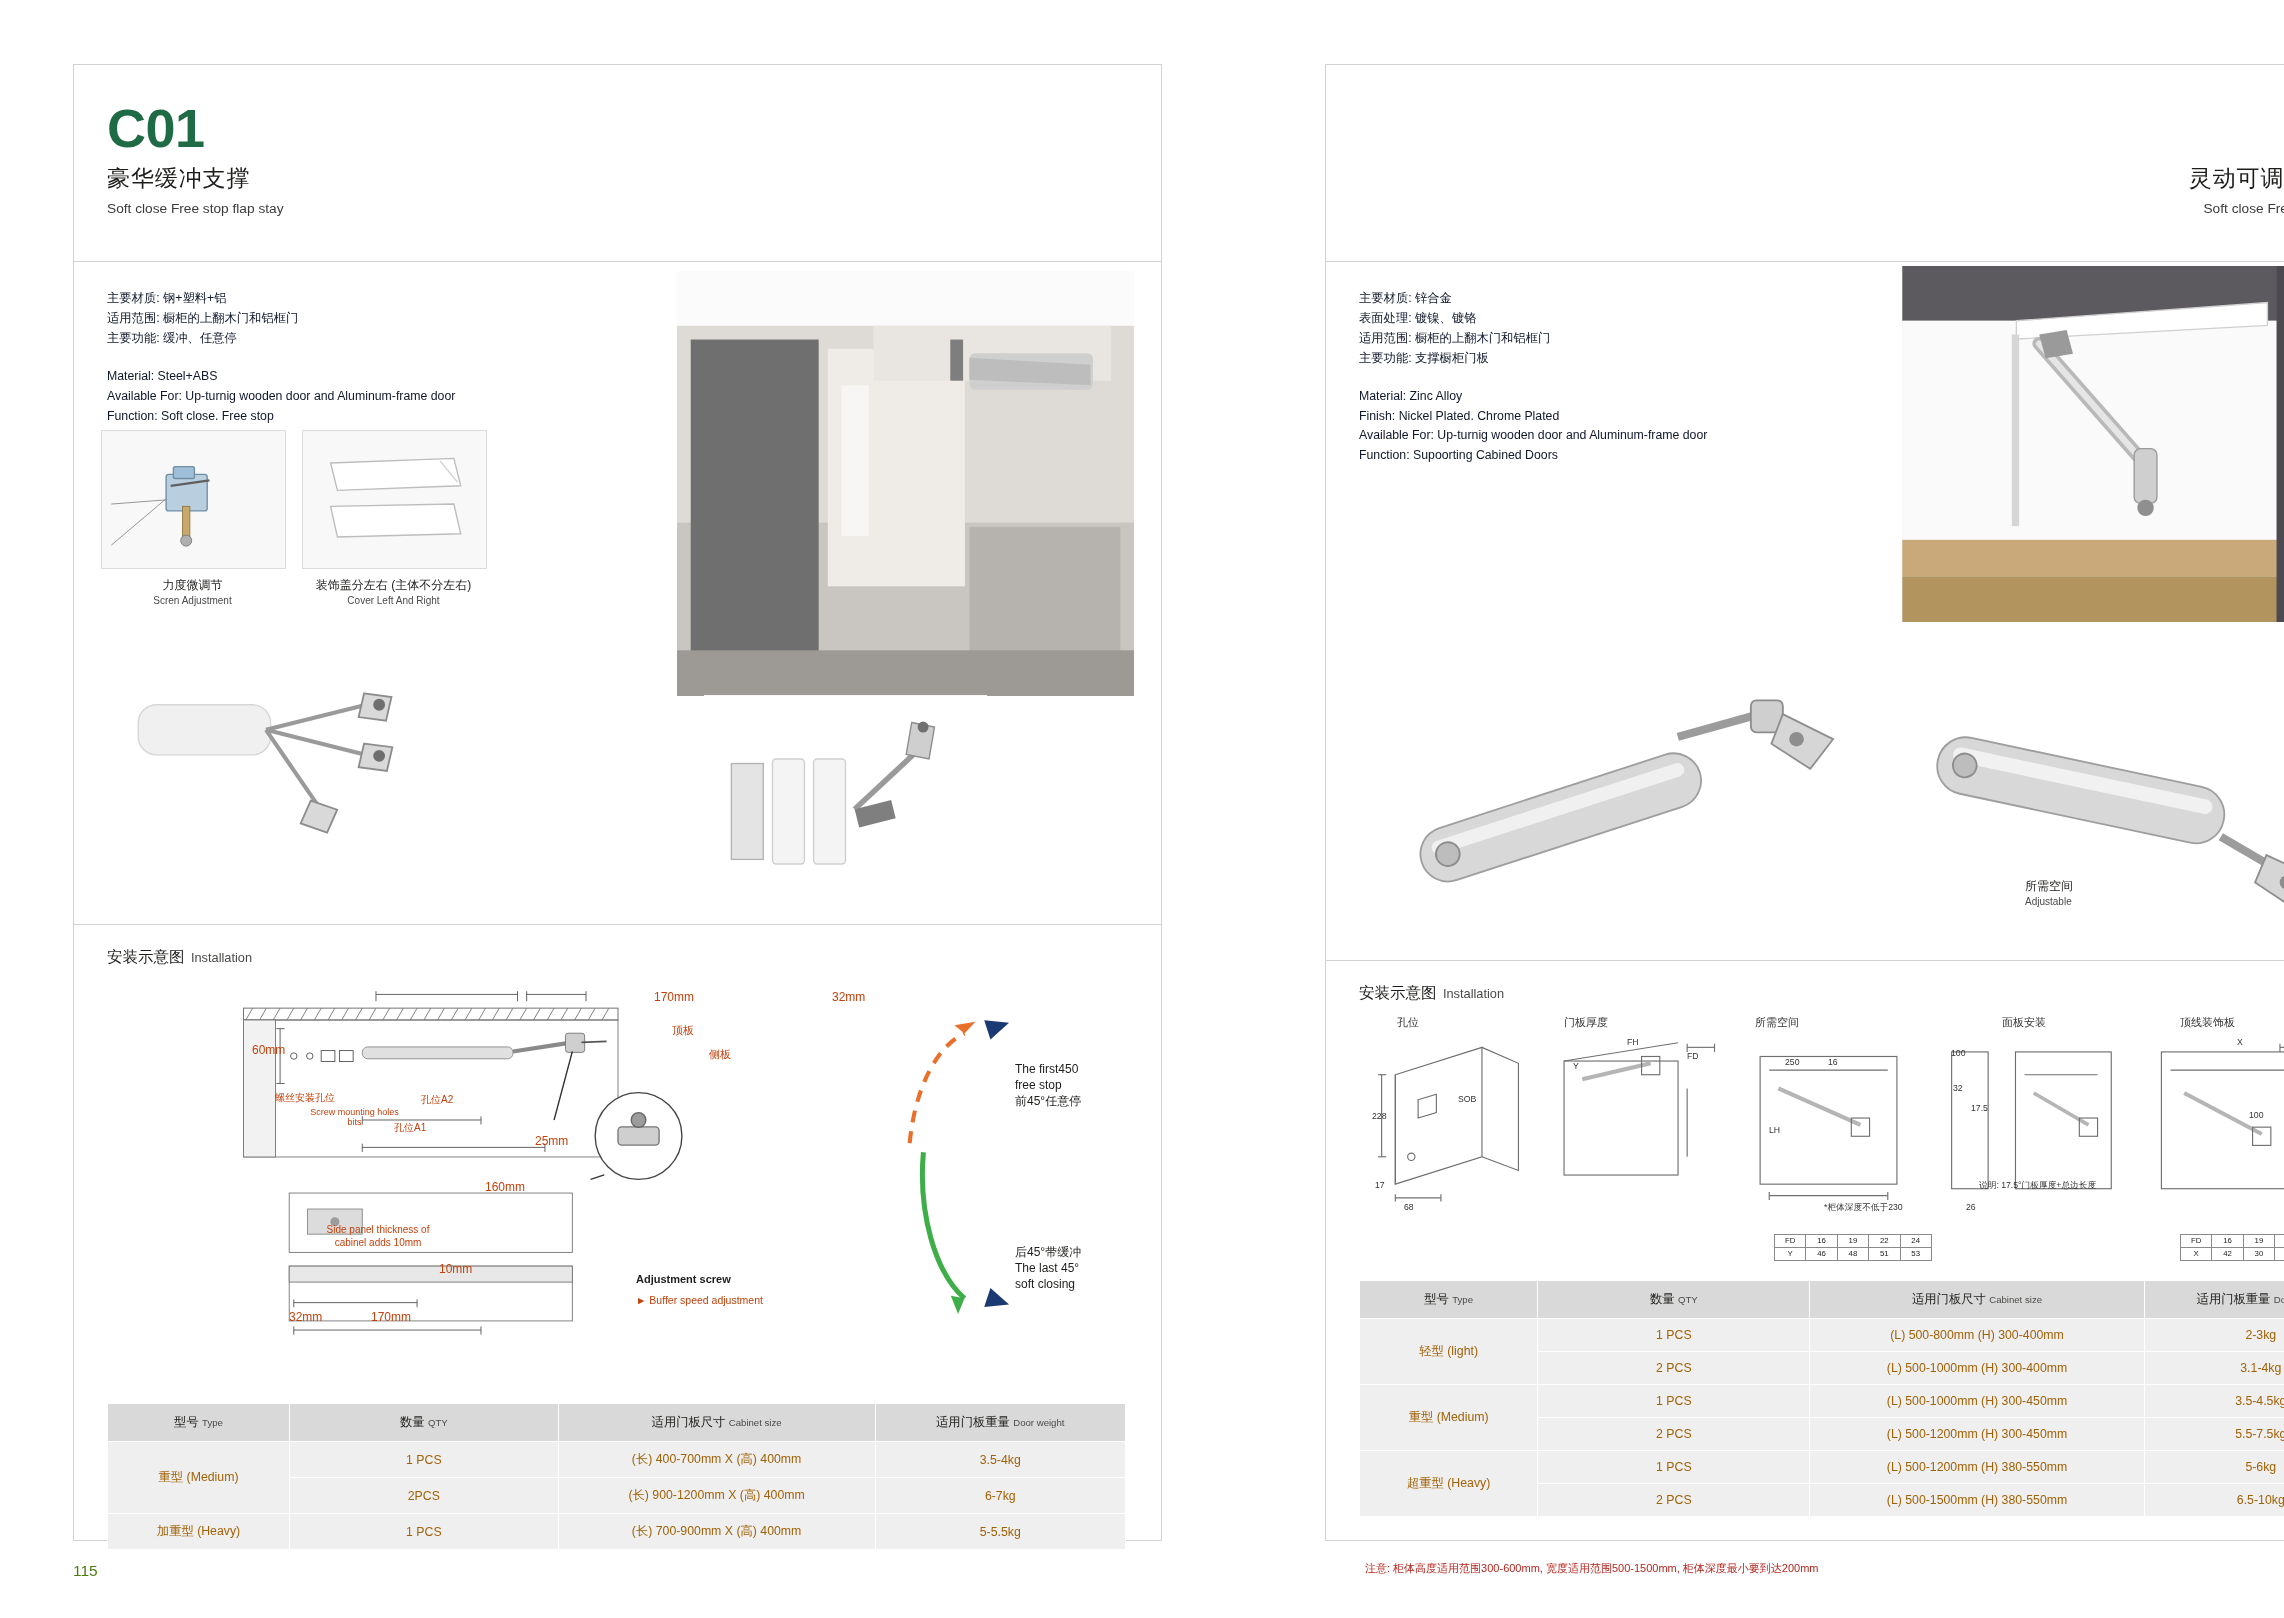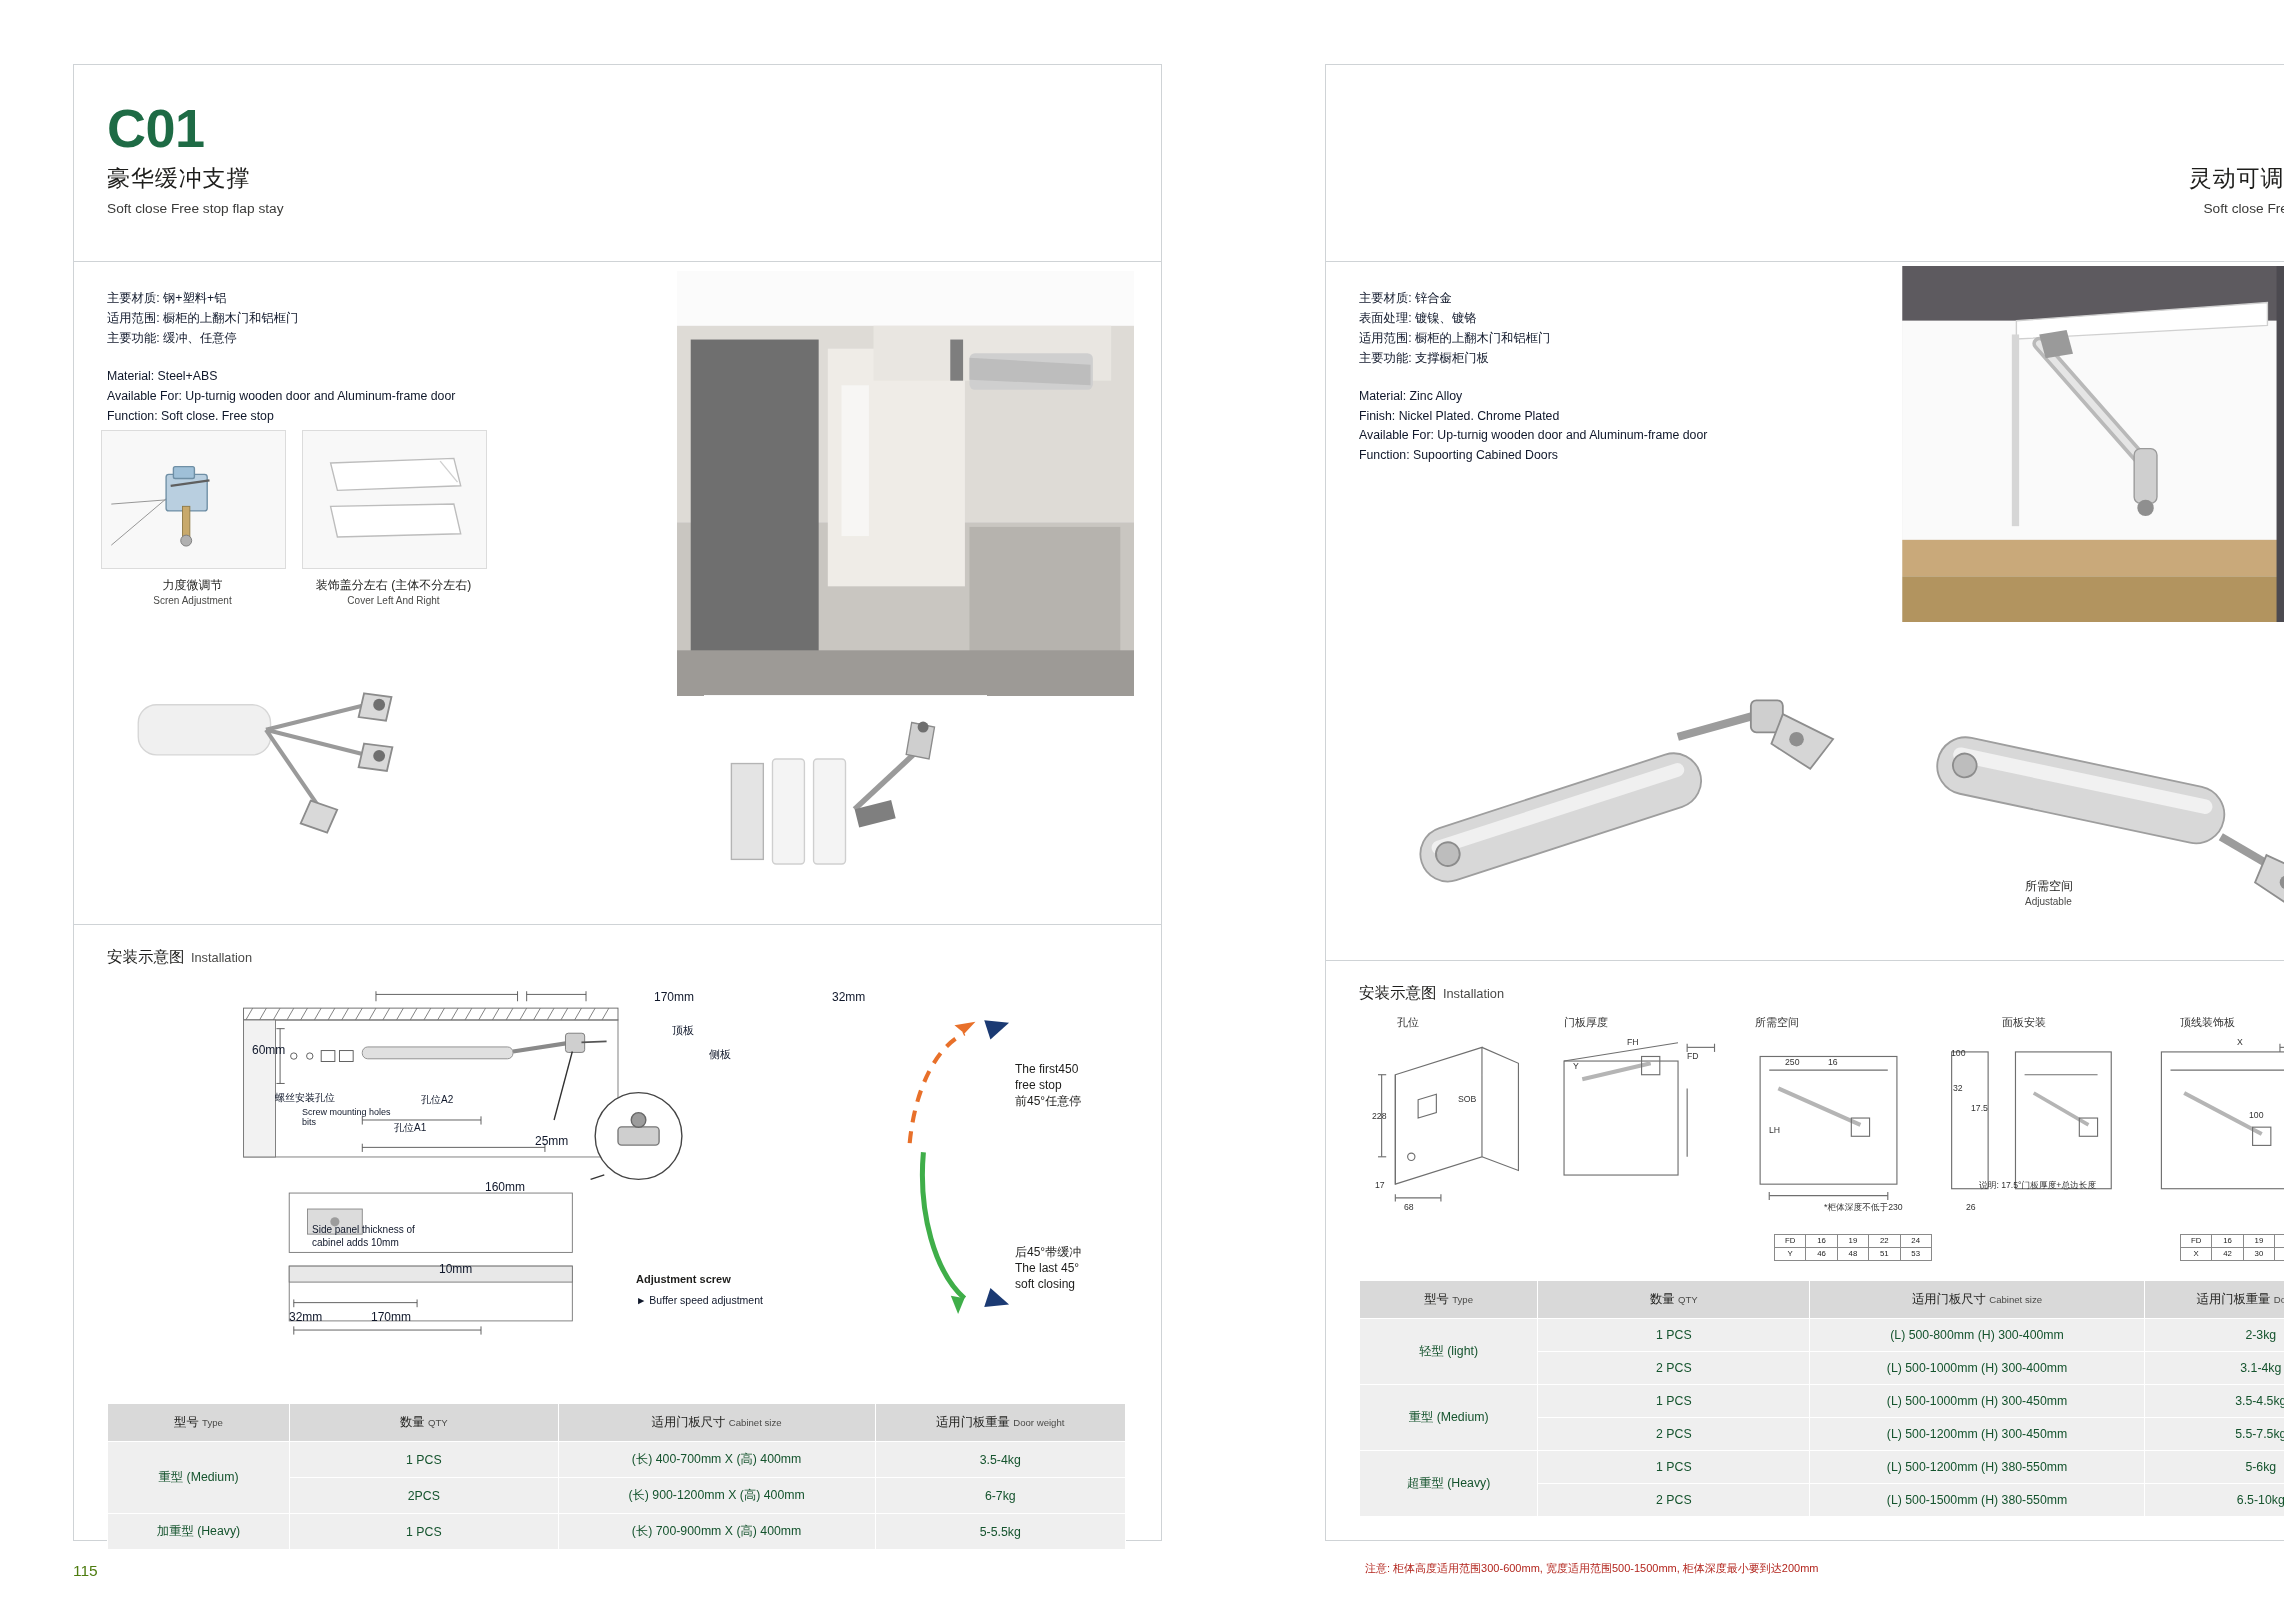--- a/index.html
+++ b/index.html
@@ -30,28 +30,28 @@
   .cap .en{font-size:10px;color:#4a4a48;}
 
   
   .install-sep{position:absolute;left:0;right:0;height:1.4px;background:#cfd3d6;}
   .install-title{position:absolute;font-size:15.5px;color:#1d1d1b;}
   .install-title .en{font-size:12.8px;color:#4a4a48;margin-left:6.4px;}
 
   
   table.spec{position:absolute;border-collapse:collapse;font-size:12.3px;}
   table.spec th{background:#d9d9d9;color:#1d1d1b;font-weight:normal;border:1.4px solid #ffffff;padding:10px 4.6px;text-align:center;}
-  table.spec td{background:#efefef;border:1.4px solid #ffffff;padding:9px 4.6px;text-align:center;color:#14532d;}
+  table.spec td{background:#efefef;border:1.4px solid #ffffff;padding:9px 4.6px;text-align:center;color:#a16207;}
   table.spec th .en{font-size:9.6px;color:#4b4b49;}
   table.spec td.typecell{background:#efefef;}
   .note{position:absolute;font-size:11px;color:#b3261e;}
 
   
   .pgnum{position:absolute;font-size:15.5px;color:#4d7c0f;}
-  .dim{position:absolute;font-size:9px;color:#0f172a;}
+  .dim{position:absolute;font-size:9px;color:#c2410c;text-align:center;}
   .arcbox{position:absolute;}
   .arctxt{position:absolute;font-size:12px;line-height:1.35;color:#1d1d1b;}
   .adjlabel{position:absolute;font-size:11px;color:#1d1d1b;font-weight:bold;}
   .smalltbl{position:absolute;border-collapse:collapse;font-size:7.8px;}
   .smalltbl td{border:0.5px solid #8a8a8a;padding:1.4px 3.2px;text-align:center;color:#222;background:#fff;}
   .minilbl{position:absolute;font-size:8.7px;color:#333;}
 </style>
 </head>
 <body>
 

